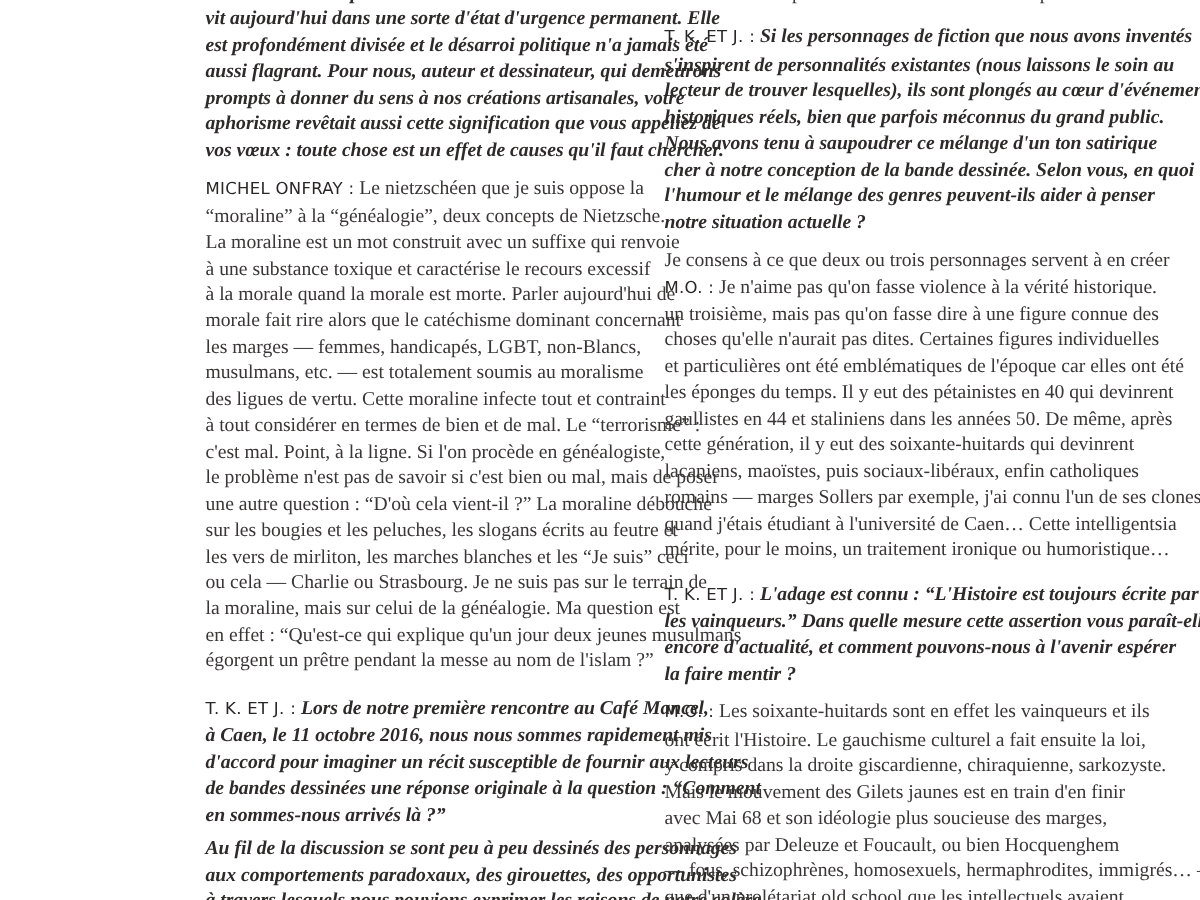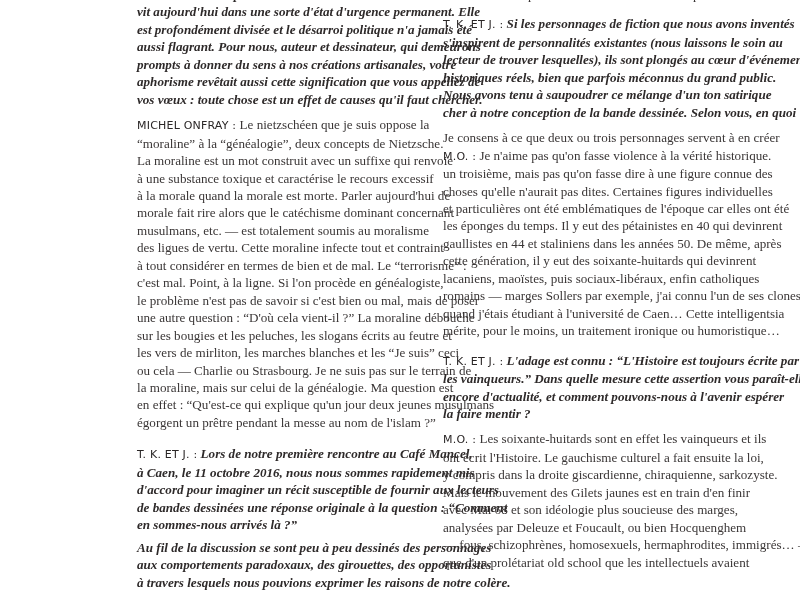--- a/index.html
+++ b/index.html
@@ -28,20 +28,21 @@
     <span class="line">vos vœux : toute chose est un effet de causes qu'il faut chercher.</span>
   </div>
   <span class="gap"></span>
   <div>
     <span class="line"><span class="spk">MICHEL ONFRAY :</span><span> Le nietzschéen que je suis oppose la</span></span>
     <span class="line">“moraline” à la “généalogie”, deux concepts de Nietzsche.</span>
     <span class="line">La moraline est un mot construit avec un suffixe qui renvoie</span>
     <span class="line">à une substance toxique et caractérise le recours excessif</span>
     <span class="line">à la morale quand la morale est morte. Parler aujourd'hui de</span>
     <span class="line">morale fait rire alors que le catéchisme dominant concernant</span>
+    <span class="line">les marges — femmes, handicapés, LGBT, non-Blancs,</span>
     <span class="line">musulmans, etc. — est totalement soumis au moralisme</span>
     <span class="line">des ligues de vertu. Cette moraline infecte tout et contraint</span>
     <span class="line">à tout considérer en termes de bien et de mal. Le “terrorisme” :</span>
     <span class="line">c'est mal. Point, à la ligne. Si l'on procède en généalogiste,</span>
     <span class="line">le problème n'est pas de savoir si c'est bien ou mal, mais de poser</span>
     <span class="line">une autre question : “D'où cela vient-il ?” La moraline débouche</span>
     <span class="line">sur les bougies et les peluches, les slogans écrits au feutre et</span>
     <span class="line">les vers de mirliton, les marches blanches et les “Je suis” ceci</span>
     <span class="line">ou cela — Charlie ou Strasbourg. Je ne suis pas sur le terrain de</span>
     <span class="line">la moraline, mais sur celui de la généalogie. Ma question est</span>
@@ -66,20 +67,22 @@
 <div class="col col-right">
   <span class="line">détermination à prendre les choses à bras-le-corps…</span>
   <span class="gap" style="height:12px"></span>
   <div class="q">
     <span class="line"><span class="spk">T. K. ET J. :</span><span> Si les personnages de fiction que nous avons inventés</span></span>
     <span class="line">s'inspirent de personnalités existantes (nous laissons le soin au</span>
     <span class="line">lecteur de trouver lesquelles), ils sont plongés au cœur d'événements</span>
     <span class="line">historiques réels, bien que parfois méconnus du grand public.</span>
     <span class="line">Nous avons tenu à saupoudrer ce mélange d'un ton satirique</span>
     <span class="line">cher à notre conception de la bande dessinée. Selon vous, en quoi</span>
+    <span class="line">l'humour et le mélange des genres peuvent-ils aider à penser</span>
+    <span class="line">notre situation actuelle ?</span>
   </div>
   <span class="gap"></span>
   <div>
     <span class="line">Je consens à ce que deux ou trois personnages servent à en créer</span>
     <span class="line"><span class="spk">M.O. :</span><span> Je n'aime pas qu'on fasse violence à la vérité historique.</span></span>
     <span class="line">un troisième, mais pas qu'on fasse dire à une figure connue des</span>
     <span class="line">choses qu'elle n'aurait pas dites. Certaines figures individuelles</span>
     <span class="line">et particulières ont été emblématiques de l'époque car elles ont été</span>
     <span class="line">les éponges du temps. Il y eut des pétainistes en 40 qui devinrent</span>
     <span class="line">gaullistes en 44 et staliniens dans les années 50. De même, après</span>

